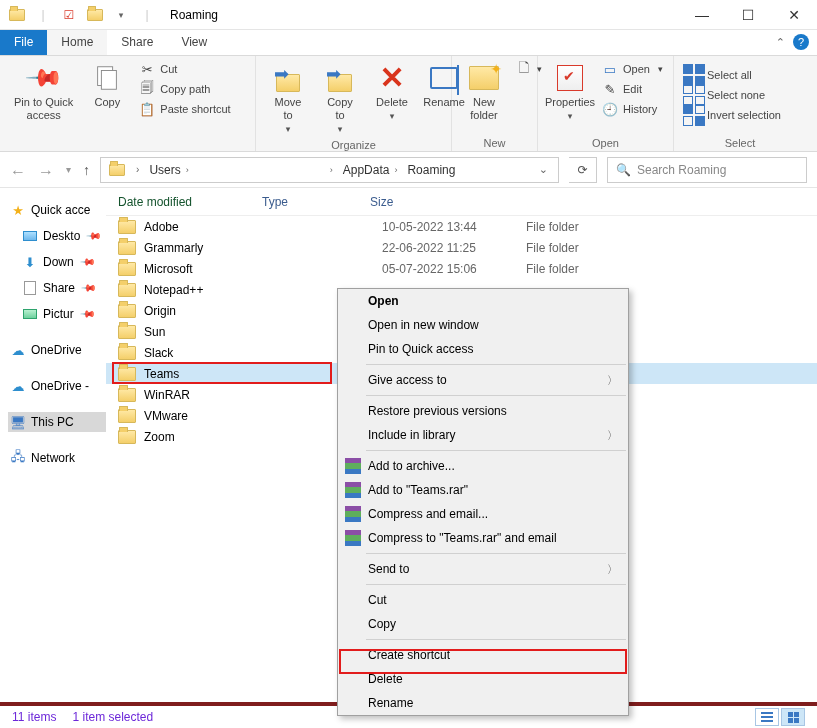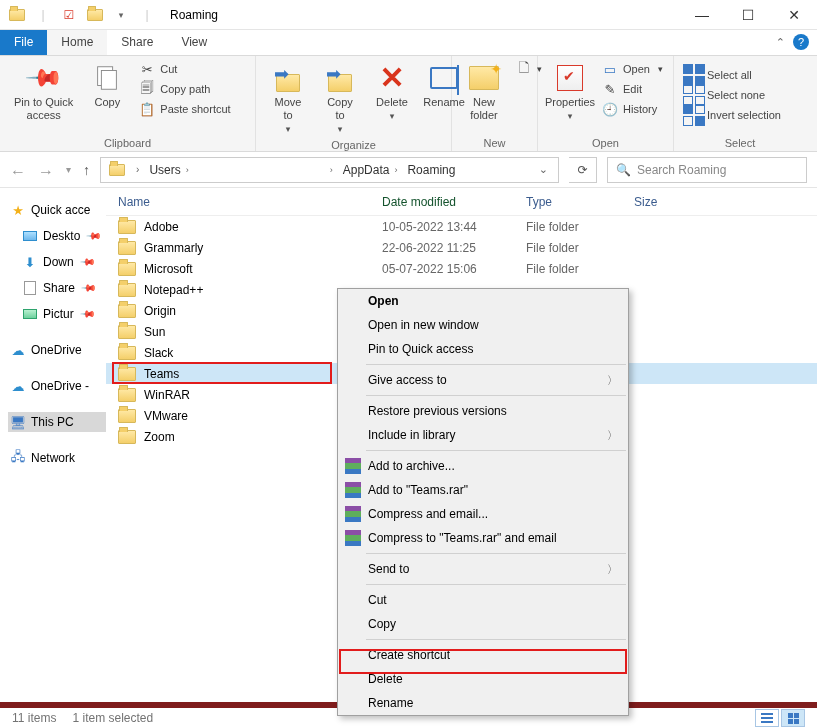--- a/index.html
+++ b/index.html
@@ -98,21 +98,21 @@
 .ctx { position:absolute; left:337px; top:288px; width:292px; background:#f0f0f0; border:1px solid #a0a0a0; box-shadow:3px 3px 6px rgba(0,0,0,.25); font-size:12px; z-index:10;}
 .ctx-item { height:24px; display:flex; align-items:center; padding-left:30px; position:relative; }
 .ctx-item.bold{font-weight:600;}
 .ctx-item .arr{margin-left:auto; margin-right:10px; font-size:11px; color:#555;}
 .ctx-item .lico{position:absolute; left:6px; width:18px; height:18px; display:flex; align-items:center; justify-content:center;}
 .ctx-sep{height:1px; background:#d0d0d0; margin:3px 2px 3px 28px;}
 .rar-ico{width:16px;height:16px;background:linear-gradient(#8b4ea6 0 33%,#5fae5c 33% 66%,#3a78c3 66%);}
 .red-box2 { position:absolute; border:2px solid #e21c1c; pointer-events:none; z-index:11;}
 
 
-.status { position:absolute; bottom:0; left:0; right:0; height:26px; border-top:6px solid #7f1d1d; display:flex; align-items:center; padding:0 12px; font-size:12px; color:#737373; gap:16px;}
+.status { position:absolute; bottom:0; left:0; right:0; height:26px; border-top:4px solid #7f1d1d; display:flex; align-items:center; padding:0 12px; font-size:12px; color:#6d28d9; gap:16px;}
 .view-toggles { margin-left:auto; display:flex; gap:2px;}
 .vt{width:24px;height:18px;border:1px solid #a8c6e4;display:flex;align-items:center;justify-content:center;}
 .vt.active{background:#cde6f7;}
 .hamb{display:flex;flex-direction:column;gap:2px;} .hamb i{width:12px;height:2px;background:#3a78c3;}
 .grid4{display:grid;grid-template-columns:5px 5px;grid-template-rows:5px 5px;gap:1px;} .grid4 i{background:#3a78c3;}
 </style>
 </head>
 <body>
 
 <div class="titlebar">
@@ -173,21 +173,20 @@
         <div>
             <span class="mini-ico">🗐</span>
             <span>Copy path</span>
           </div>
         <div>
             <span class="mini-ico">📋</span>
             <span>Paste shortcut</span>
           </div>
       </div>
     </div>
-    <div class="group-label">Clipboard</div>
   </div>
 
   <div class="group" style="width:196px;">
     <div class="group-body">
       <div class="big-btn drop-caret">
         <div class="ico">
             <div class="arrow-folder">
               <div class="fold"></div>
               <span class="arr" style="left:2px;">➡</span>
             </div>
@@ -389,21 +388,20 @@
       </div>
     <div style="height:4px;"></div>
     <div class="side-item">
         <span class="side-ico net">🖧</span>
         <span>Network</span>
       </div>
   </div>
 
   <div class="files">
     <div class="cols">
-      <div class="c-name">Name</div>
       <div class="c-date">Date modified</div>
       <div class="c-type">Type</div>
       <div class="c-size">Size</div>
     </div>
 
     <div class="sel-extend" style="top:calc(28px + 21px*7);"></div>
 
     <div class="row">
         <div class="cn">
           <div class="folder-ico"></div>

